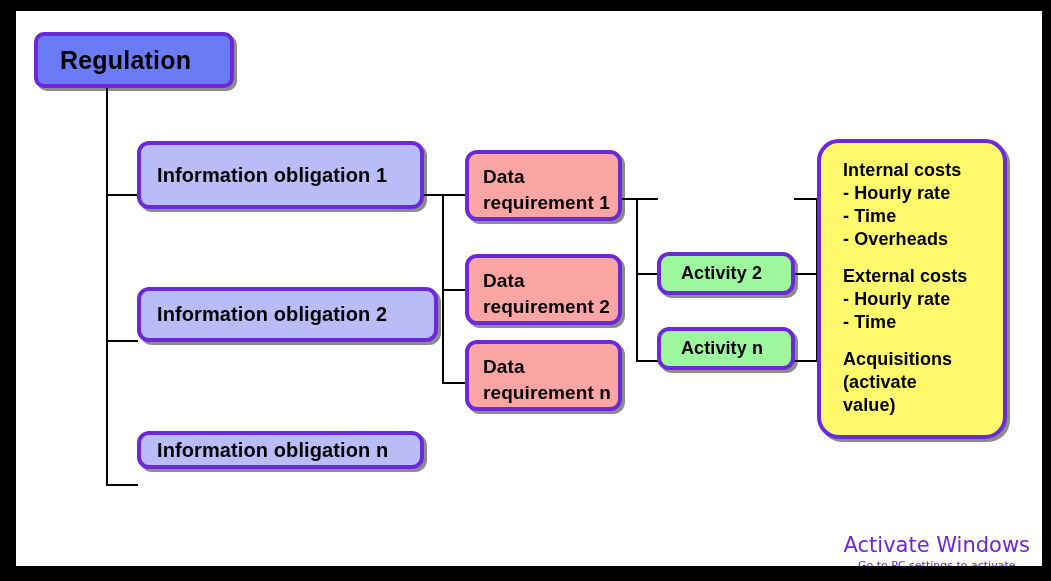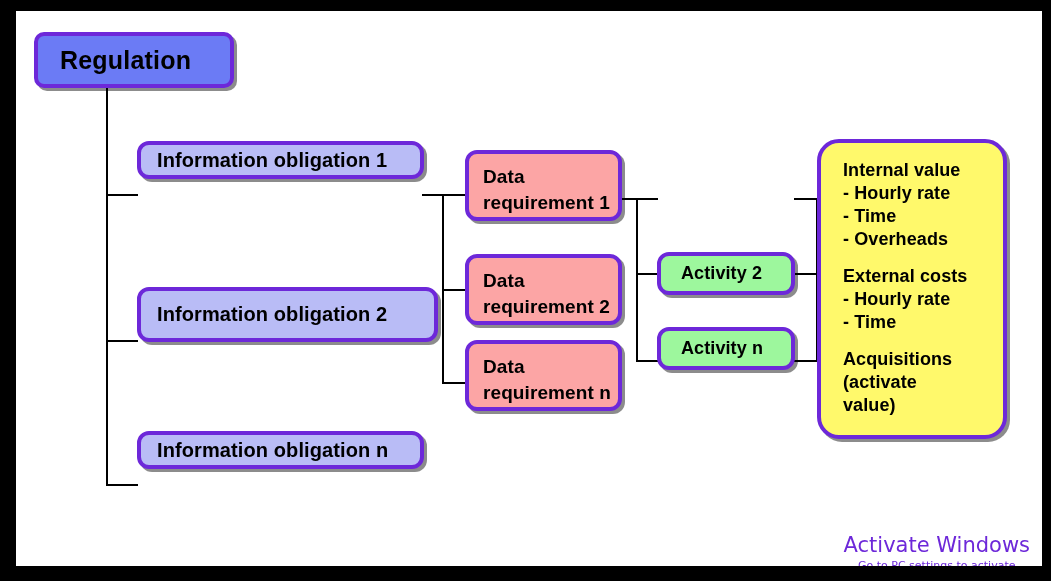--- a/index.html
+++ b/index.html
@@ -160,21 +160,21 @@
 
     <div class="line-v" style="left:800px; top:187px; height:164px;"></div>
     <div class="line-h" style="left:778px; top:187px; width:24px;"></div>
     <div class="line-h" style="left:778px; top:262px; width:24px;"></div>
     <div class="line-h" style="left:778px; top:349px; width:24px;"></div>
 
     <div class="node regulation" style="left:18px; top:21px; width:200px; height:56px;">
       <span>Regulation</span>
     </div>
 
-    <div class="node obligation" style="left:121px; top:130px; width:287px; height:38px;">
+    <div class="node obligation" style="left:121px; top:130px; width:287px; height:68px;">
       <span>Information obligation 1</span>
     </div>
 
     <div class="node obligation" style="left:121px; top:276px; width:301px; height:55px;">
       <span>Information obligation 2</span>
     </div>
 
     <div class="node obligation" style="left:121px; top:420px; width:287px; height:38px;">
       <span>Information obligation n</span>
     </div>
@@ -206,21 +206,21 @@
     </div>
 
     <div class="node activity" style="left:641px; top:316px; width:138px; height:43px;">
       <span>Activity n</span>
     </div>
 
     <div class="node costs" style="left:801px; top:128px; width:190px; height:300px;">
       <div>
 
         <span class="costs-group">
-          <span>Internal value</span><br>
+          <span>Internal costs</span><br>
           <span>- Hourly rate</span><br>
           <span>- Time</span><br>
           <span>- Overheads</span>
         </span>
 
         <span class="costs-spacer"></span>
 
         <span class="costs-group">
           <span>External costs</span><br>
           <span>- Hourly rate</span><br>

